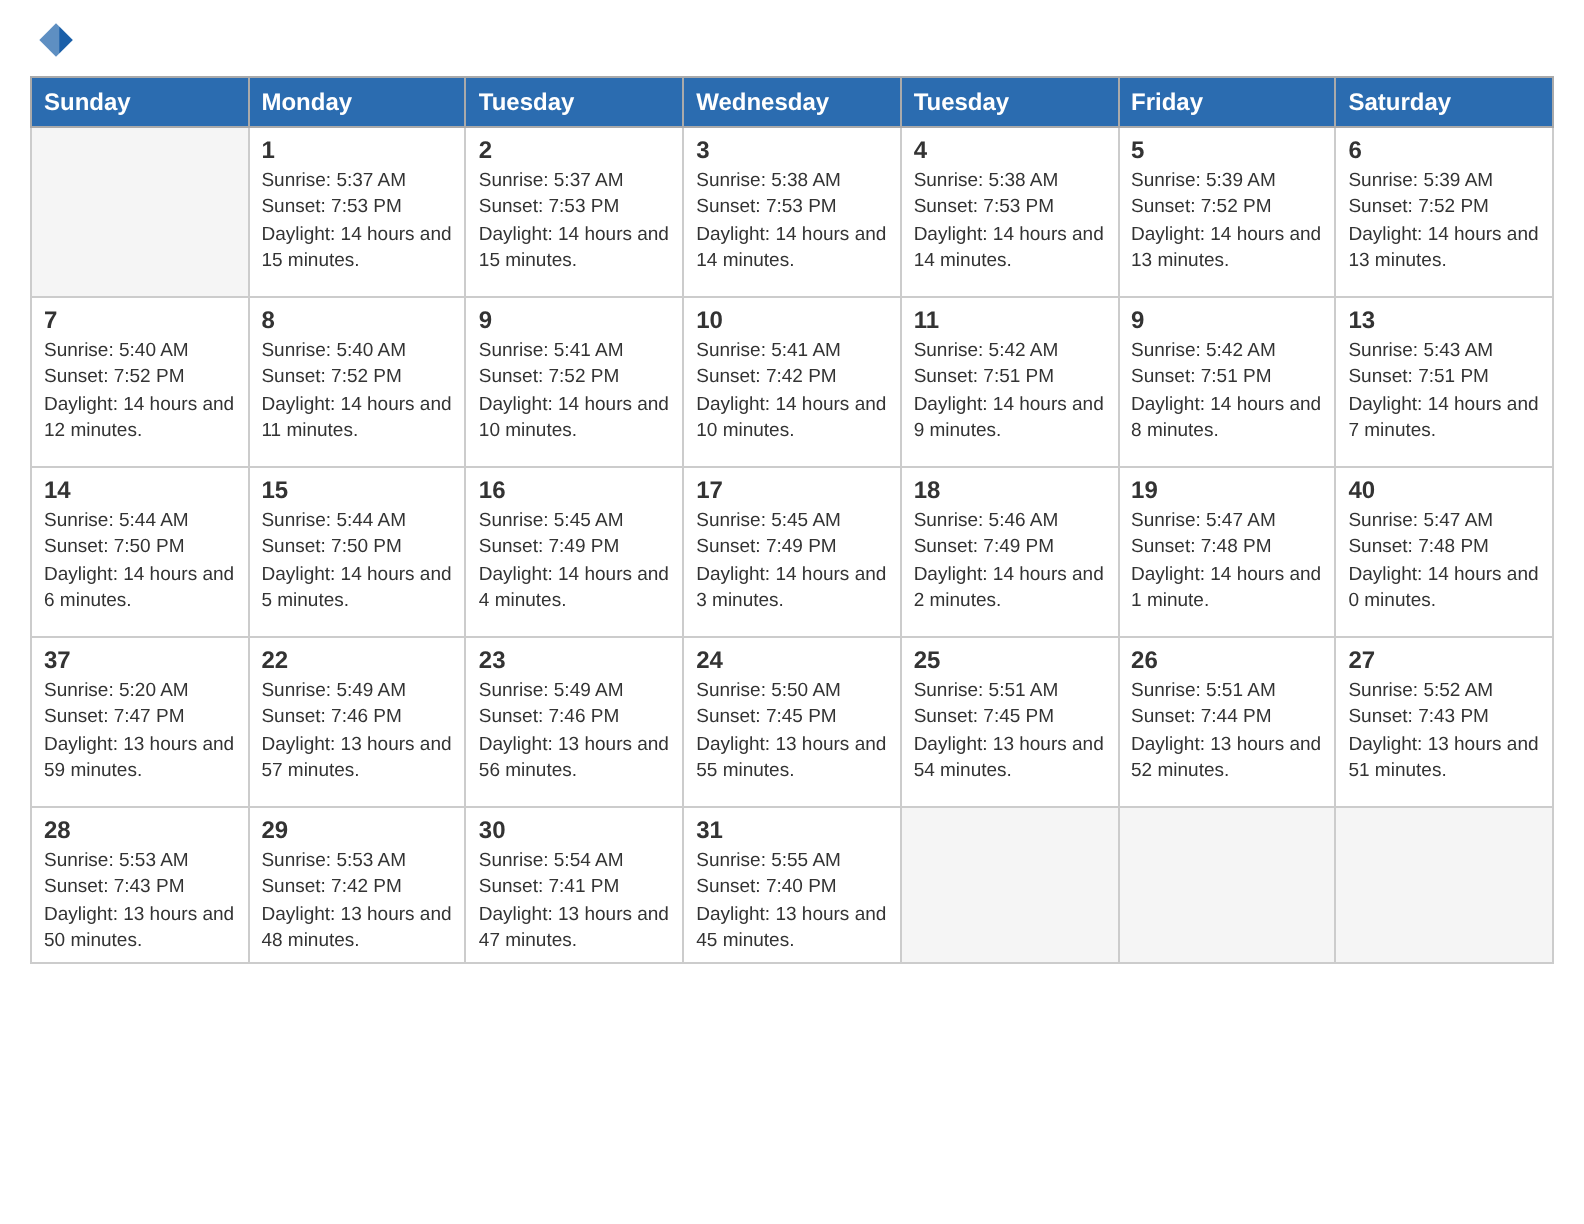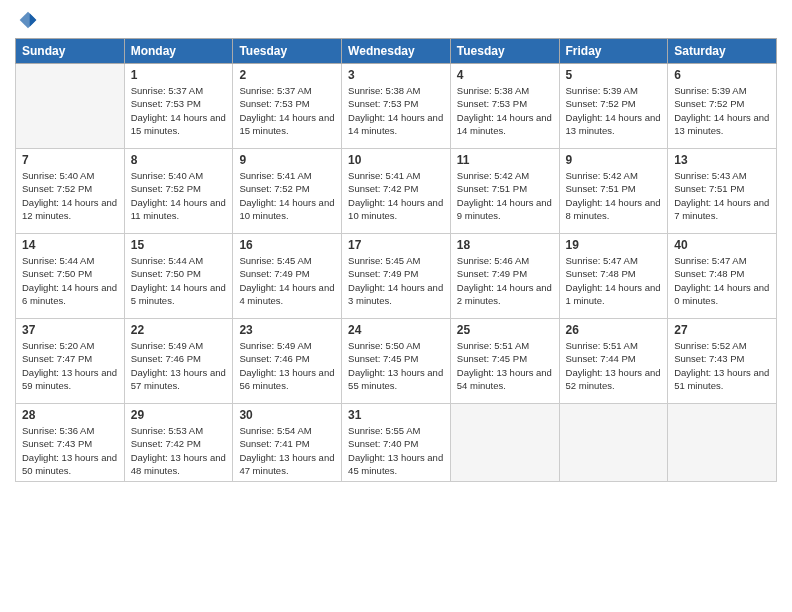--- a/index.html
+++ b/index.html
@@ -329,21 +329,21 @@
             <div class="day-number">27</div>
             <div class="day-info">Sunrise: 5:52 AM
 Sunset: 7:43 PM
 Daylight: 13 hours
 and 51 minutes.</div>
           </td>
         </tr>
         <tr class="last-row">
           <td>
             <div class="day-number">28</div>
-            <div class="day-info">Sunrise: 5:36 AM
+            <div class="day-info">Sunrise: 5:53 AM
 Sunset: 7:43 PM
 Daylight: 13 hours
 and 50 minutes.</div>
           </td>
           <td>
             <div class="day-number">29</div>
             <div class="day-info">Sunrise: 5:53 AM
 Sunset: 7:42 PM
 Daylight: 13 hours
 and 48 minutes.</div>

